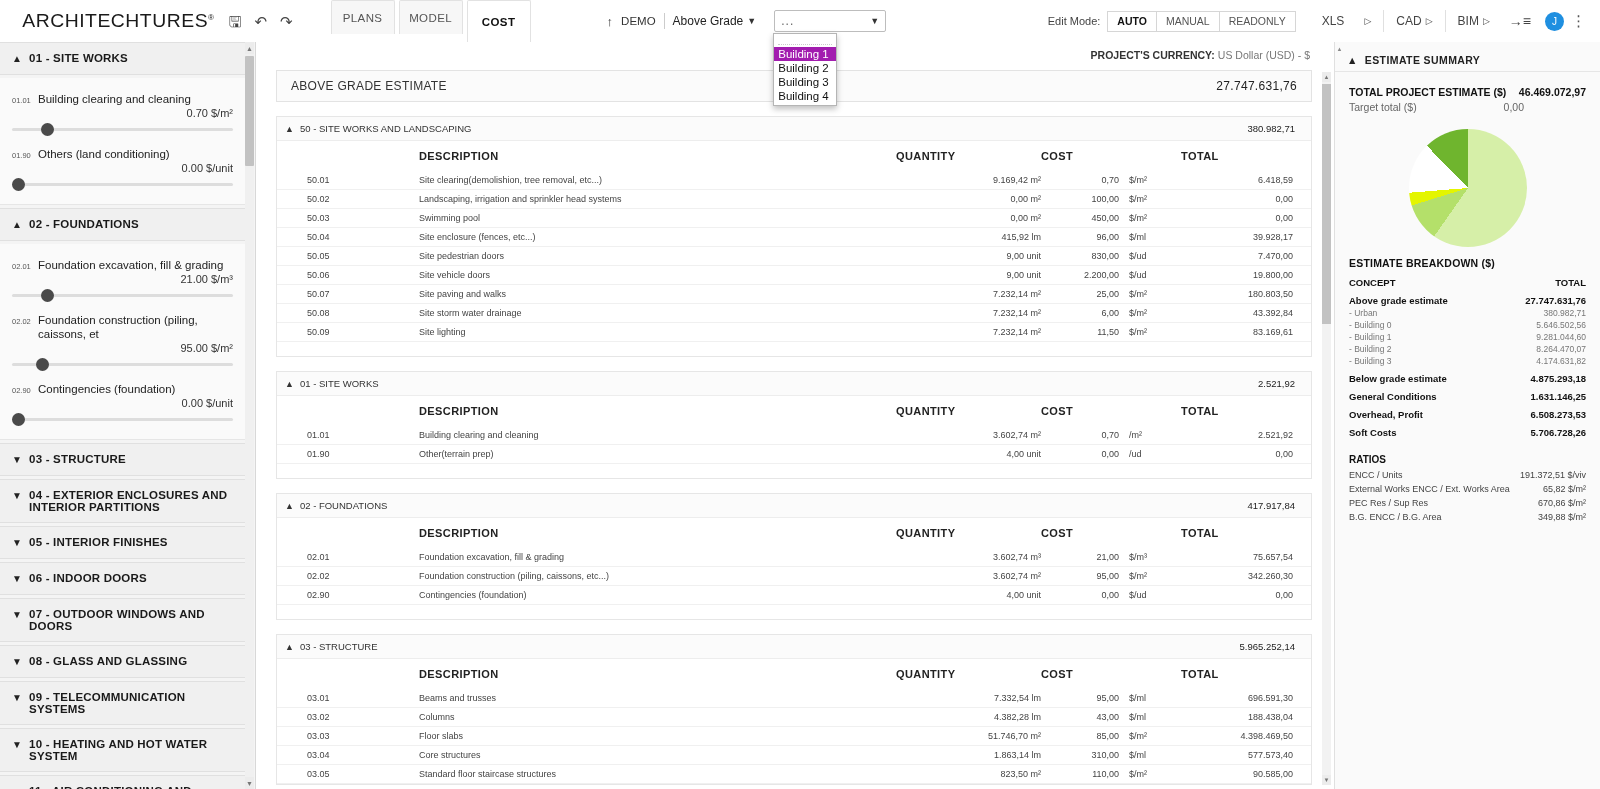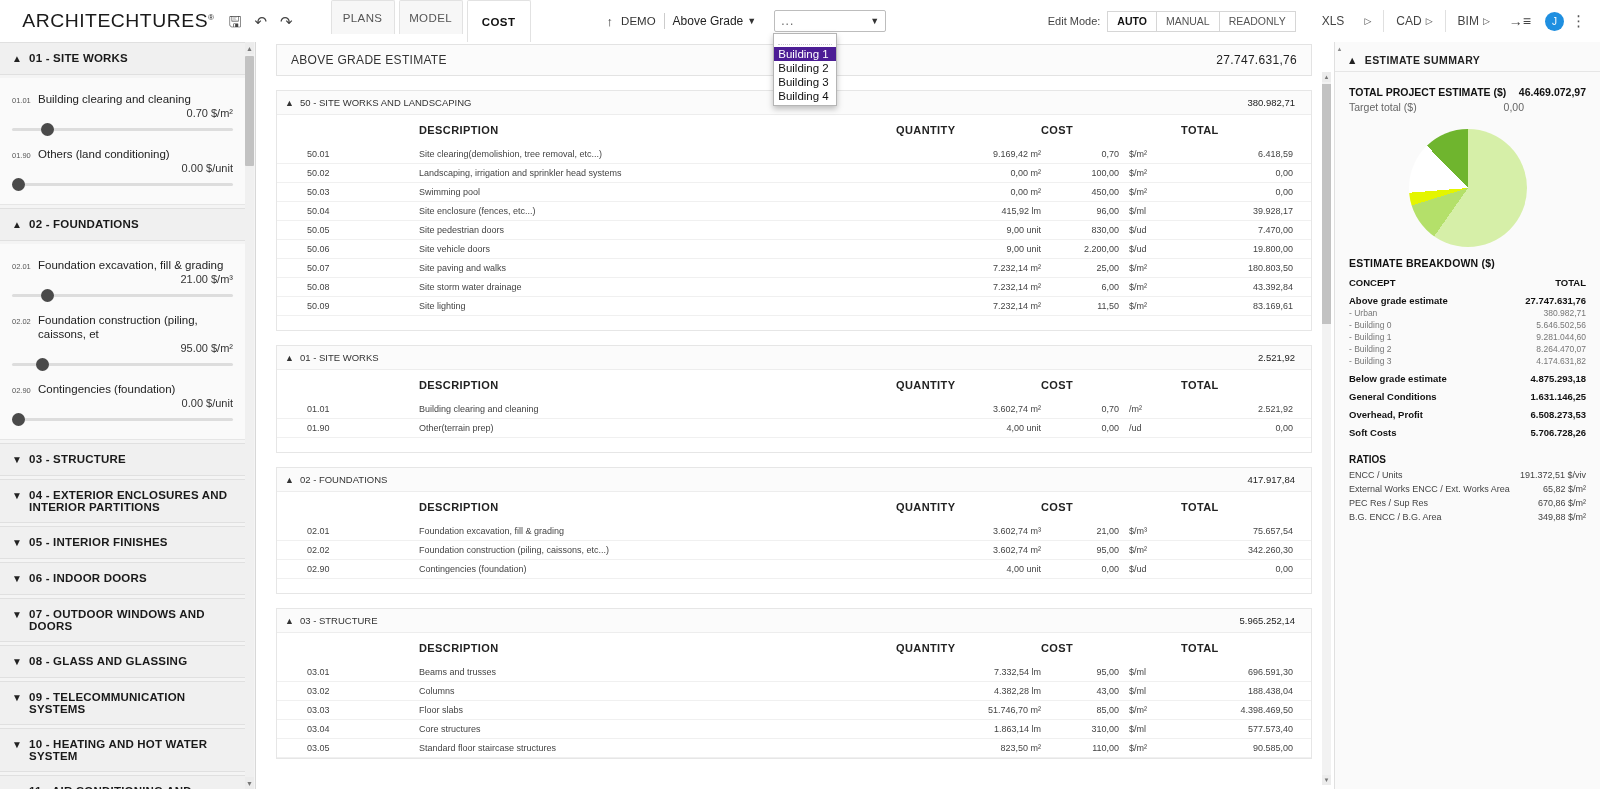--- a/index.html
+++ b/index.html
@@ -52,21 +52,21 @@
     padding: 0 6px; font-size: 12px; color: #555; cursor: pointer;
   }
   .combo .dots { color: #666; letter-spacing: 1px; }
   .dropdown {
     position: absolute; top: 23px; left: -1px; width: 64px;
     background: #fff; border: 1px solid #b5b5b5; box-shadow: 0 3px 6px rgba(0,0,0,.25);
     z-index: 60; padding-top: 4px; padding-bottom: 2px;
   }
   .dd-search { height: 7px; margin: 0 4px 2px 4px; border-bottom: 1px dotted #ccc; }
   .dd-item { font-size: 11.5px; padding: 1px 4px; color: #111; white-space: nowrap; cursor: pointer; }
-  .dd-item.selected { background: #4c1d95; color: #fff; }
+  .dd-item.selected { background: #a21caf; color: #fff; }
 
   .topright { margin-left: auto; display: flex; align-items: center; padding-right: 10px; gap: 0; }
   .editmode-label { font-size: 11px; color: #444; margin-right: 8px; text-align: center; }
   .seg { display: flex; }
   .seg-btn {
     height: 21px; padding: 0 9px; font-size: 10.5px; display: flex; align-items: center;
     border: 1px solid #d6d6d6; background: #fff; color: #555; margin-left: -1px; cursor: pointer;
   }
   .seg-btn.active { font-weight: bold; color: #111; }
   .exp-group { display: flex; align-items: center; margin-left: 14px; }
@@ -364,20 +364,24 @@
             <span>11 - AIR CONDITIONING AND VENTILATION SYSTEMS</span>
           </div>
         </div>
       <div class="sb-top-arrow">▲</div>
       <div class="sb-track"></div>
       <div class="sb-thumb"></div>
       <div class="sb-bot-arrow">▼</div>
     </div>
 
     <div class="center">
+      <div class="currency-row">
+        <b>PROJECT'S CURRENCY:</b>
+        <span>US Dollar (USD) - $</span>
+      </div>
       <div class="estimate-bar">
         <span>ABOVE GRADE ESTIMATE</span>
         <span class="val">27.747.631,76</span>
       </div>
       <div class="scrollarea" id="cost-sections">
           <div class="sec-card">
             <div class="sec-card-head">
               <span class="left">
                 <span class="chev">▲</span>
                 <span>50 - SITE WORKS AND LANDSCAPING</span>

